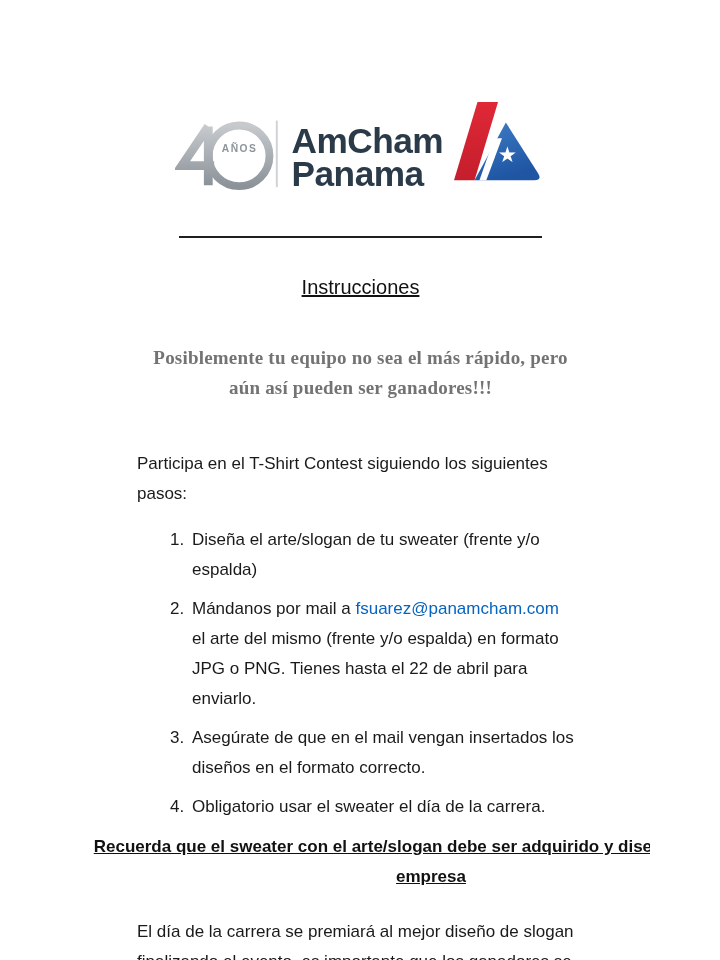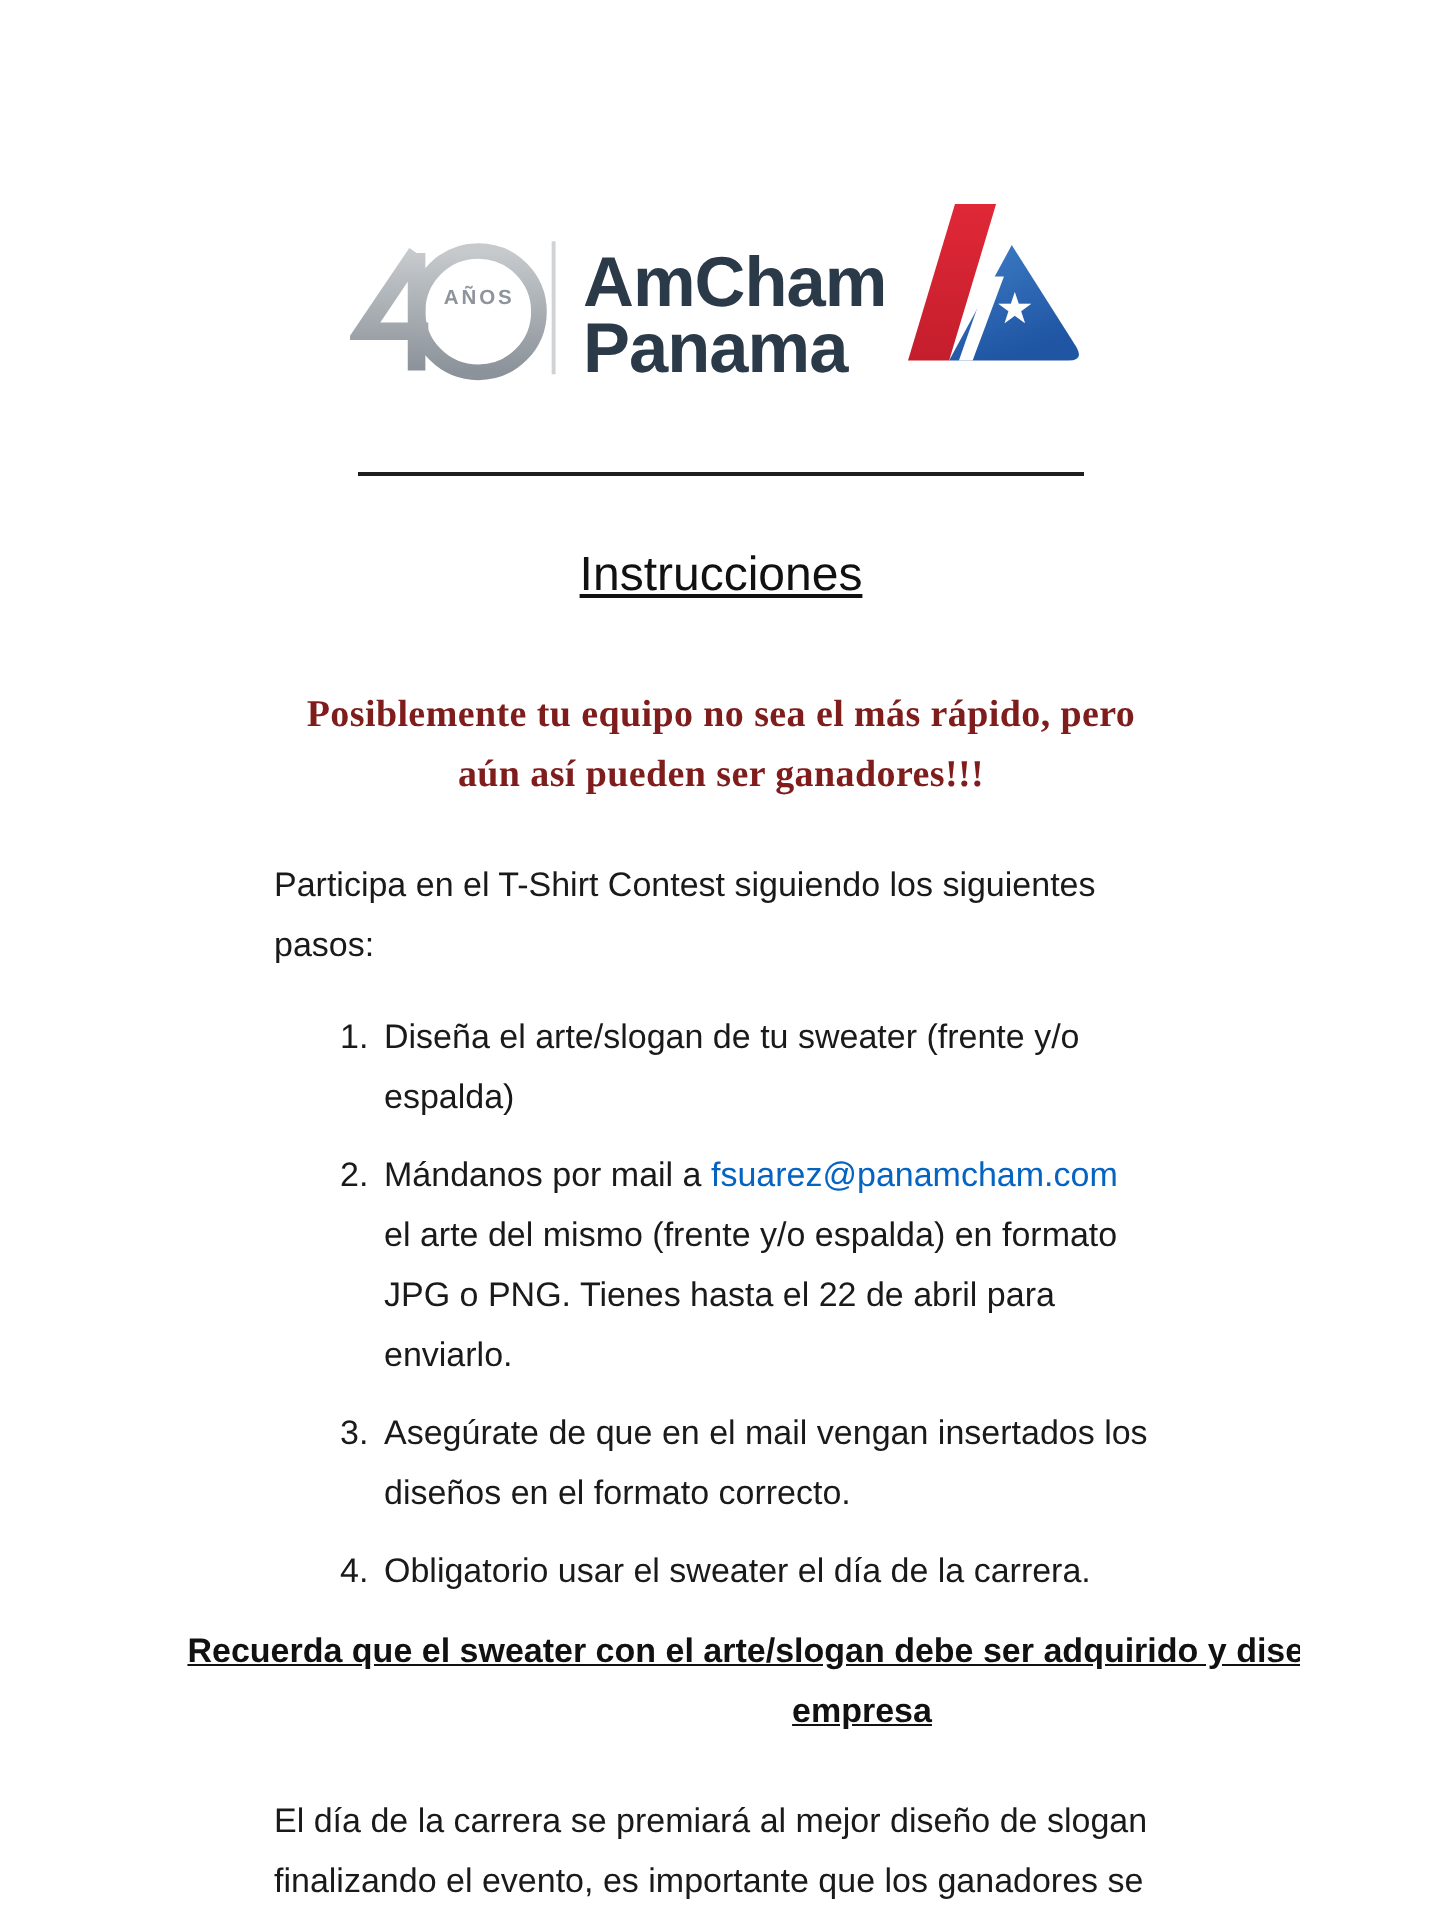--- a/index.html
+++ b/index.html
@@ -24,39 +24,39 @@
   .logo text { font-family: "Liberation Sans", sans-serif; }
   .org-name { font-weight: bold; fill: #2b3a49; font-size: 36px; letter-spacing: -0.5px; }
   .anos-label { font-weight: bold; fill: #8d949b; font-size: 10.5px; letter-spacing: 1.5px; }
   .rule {
     width: 363px;
     border-top: 2px solid #1f1f1f;
     margin: 38px auto 0;
   }
   .doc-title {
     text-align: center;
-    font-size: 24px;
+    font-size: 20px;
     line-height: 33px;
     text-decoration: underline;
     color: #111;
   }
   .doc-title.first { margin-top: 33px; }
   .banner {
     margin: 39px auto 0;
     max-width: 640px;
     text-align: center;
     font-family: "Liberation Serif", serif;
     font-weight: bold;
     font-size: 19px;
     line-height: 30px;
-    color: #7f1d1d;
+    color: #737373;
     letter-spacing: 0.2px;
   }
   .intro {
-    margin-top: 25px;
+    margin-top: 46px;
     font-size: 17px;
     line-height: 30px;
   }
   .steps { margin-top: 16px; }
   .step {
     display: flex;
     margin: 0 0 9px 33px;
     font-size: 17px;
     line-height: 30px;
   }

